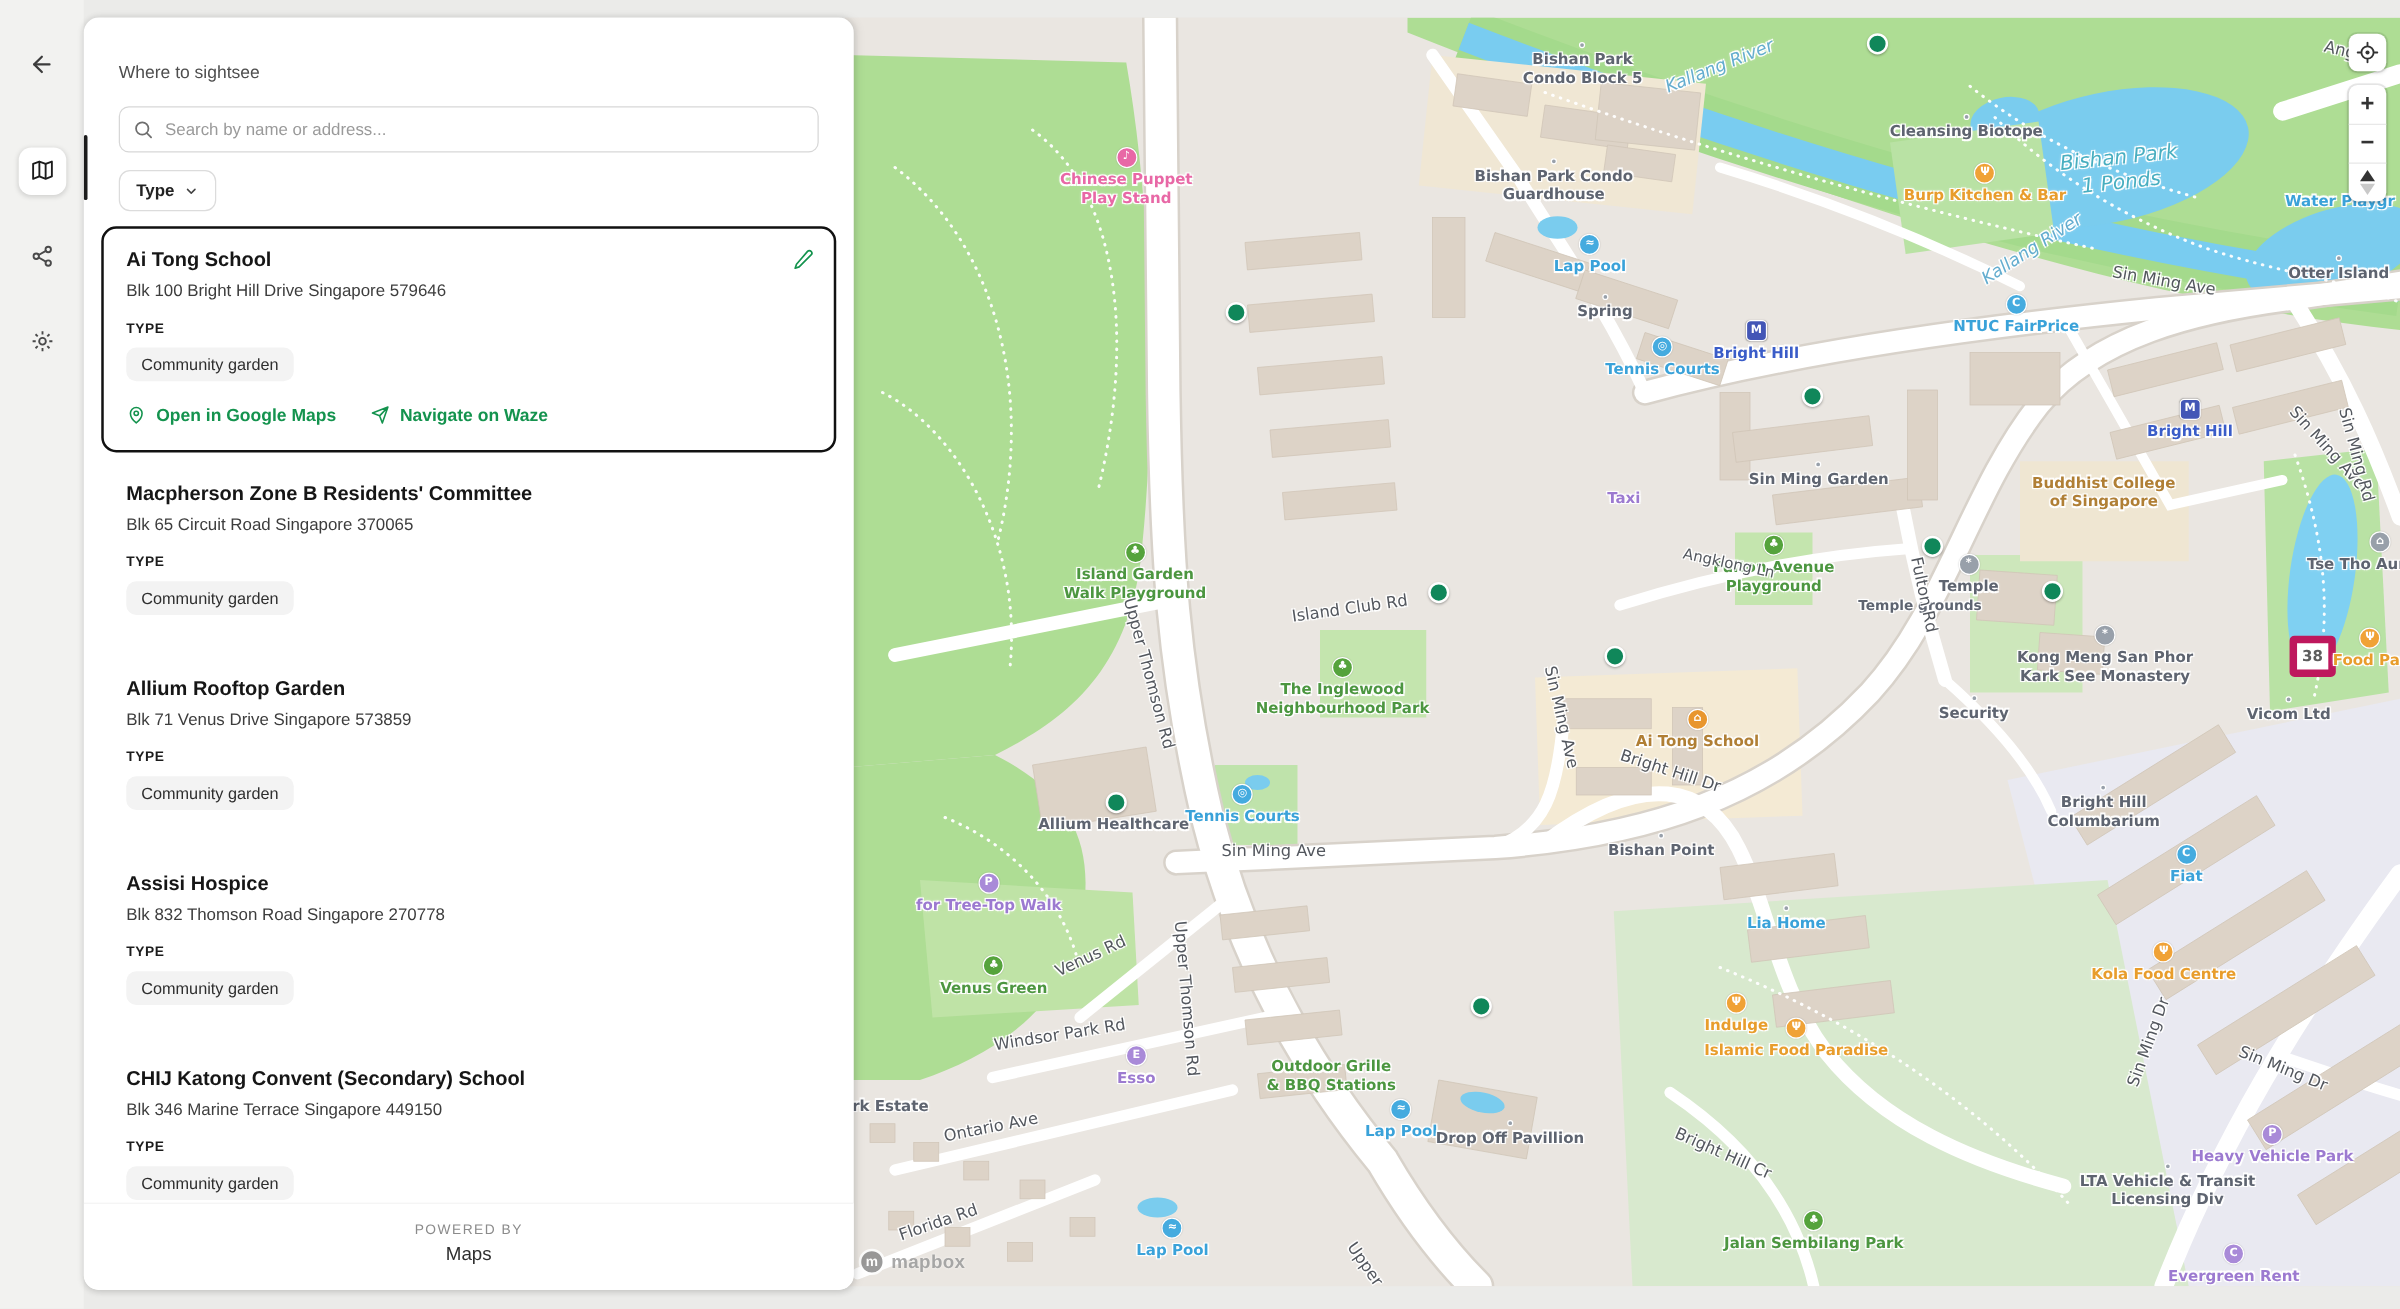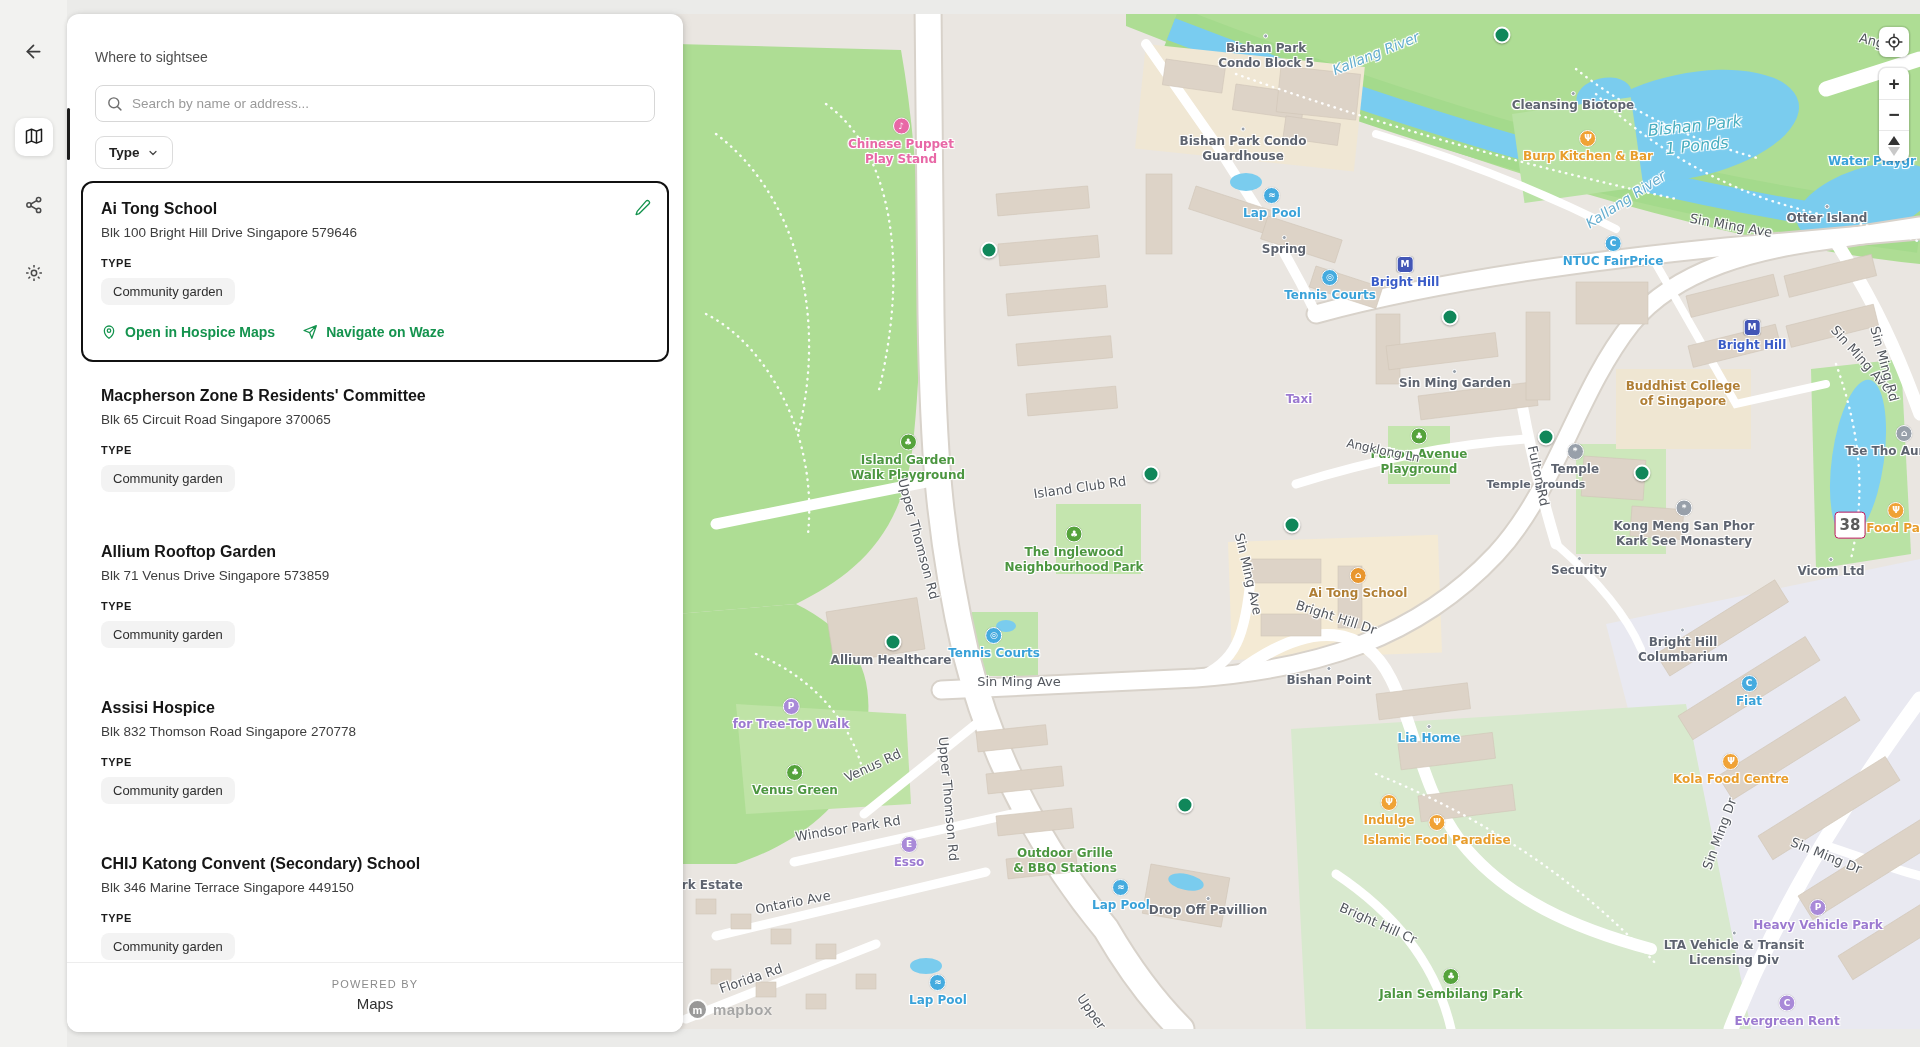--- a/index.html
+++ b/index.html
@@ -69,22 +69,22 @@
   .lbl-road   { color:#53575e; font-weight:400; }
   .lbl-green  { color:#4c9640; }
   .lbl-blue   { color:#3aa2d9; }
   .lbl-orange { color:#e89d2c; }
   .lbl-brown  { color:#b07f35; }
   .lbl-purple { color:#9c7ad0; }
   .lbl-pink   { color:#e868a6; }
   .lbl-water  { color:#64adcf; font-style:italic; font-weight:400; }
   .lbl-lake   { color:#48aec0; font-style:italic; font-weight:400; }
   .lbl-mrt    { color:#3a5cc8; font-weight:700; }
-  .lbl-shield .shield-box { background:#fff; border:1px solid #be185d; border-radius:4px;
-               color:#5c5c5c; font-size:15px; font-weight:700; padding:3px 4px; }
+  .lbl-shield .shield-box { background:#fff; border:6px solid #be185d; border-radius:4px;
+               color:#5c5c5c; font-size:12px; font-weight:700; padding:3px 4px; }
   .poi-ico { width:17px; height:17px; border-radius:50%; display:flex; align-items:center;
              justify-content:center; color:#fff; font-size:9px; font-weight:700;
              border:1.5px solid #fff; box-shadow:0 0 1px rgba(0,0,0,.25); text-shadow:none; }
   .poi-ico.sq { border-radius:4px; }
   .poi-dot { width:5px; height:5px; border-radius:50%; background:#98a0aa; border:1px solid #fff; }
   .site-marker { position:absolute; width:17px; height:17px; border-radius:50%; background:#10875a;
                  border:2.5px solid #fff; box-shadow:0 1px 2px rgba(0,0,0,.3);
                  transform:translate(-50%,-50%); }
 
   
@@ -178,21 +178,21 @@
       </span>
       <div class="place-addr">Blk 100 Bright Hill Drive Singapore 579646</div>
       <div class="type-label">TYPE</div>
       <span class="type-pill">Community garden</span>
       <div class="card-links">
         <a class="green-link">
           <svg width="16" height="16" viewBox="0 0 24 24" fill="none" stroke="#14934e" stroke-width="1.9" stroke-linecap="round" stroke-linejoin="round">
               <path d="M12 21.5S5 16.2 5 10a7 7 0 1 1 14 0c0 6.2-7 11.5-7 11.5z"></path>
               <circle cx="12" cy="10" r="2.6"></circle>
             </svg>
-          <span>Open in Hospice Maps</span>
+          <span>Open in Google Maps</span>
         </a>
         <a class="green-link">
           <svg width="16" height="16" viewBox="0 0 24 24" fill="none" stroke="#14934e" stroke-width="1.9" stroke-linecap="round" stroke-linejoin="round">
               <path d="M21.5 2.5L11.5 13M21.5 2.5L14.8 21.5l-3.3-8.5L3 9.7z"></path>
             </svg>
           <span>Navigate on Waze</span>
         </a>
       </div>
     </div>
 
@@ -366,21 +366,21 @@
   <div class="map-overlay" id="map-overlay">
       <div class="map-label lbl-gray" style="left: 590px; top: 38px;"><div class="poi-dot"></div><div>Bishan Park
 Condo Block 5</div></div>
       <div class="map-label lbl-water" style="left: 700px; top: 40px; font-size: 14px; transform: translate(-50%, -50%) rotate(-22deg);"><div>Kallang River</div></div>
       <div class="map-label lbl-water" style="left: 950px; top: 186px; font-size: 14px; transform: translate(-50%, -50%) rotate(-33deg);"><div>Kallang River</div></div>
       <div class="map-label lbl-gray" style="left: 897px; top: 88px;"><div class="poi-dot"></div><div>Cleansing Biotope</div></div>
       <div class="map-label lbl-orange" style="left: 912px; top: 133px;"><div class="poi-ico" style="background: rgb(240, 162, 54);">Ψ</div><div>Burp Kitchen &amp; Bar</div></div>
       <div class="map-label lbl-lake" style="left: 1020px; top: 122px; font-size: 16px; transform: translate(-50%, -50%) rotate(-6deg);"><div>Bishan Park
 1 Ponds</div></div>
       <div class="map-label lbl-blue" style="left: 1196px; top: 147px;"><div>Water Playgr</div></div>
-      <div class="map-label lbl-gray" style="left: 1151px; top: 201px;"><div class="poi-dot"></div><div>Otter Island</div></div>
+      <div class="map-label lbl-gray" style="left: 1195px; top: 201px;"><div class="poi-dot"></div><div>Otter Island</div></div>
       <div class="map-label lbl-road" style="left: 1207px; top: 30px; font-size: 13px; transform: translate(-50%, -50%) rotate(14deg);"><div>Ang Mo</div></div>
       <div class="map-label lbl-pink" style="left: 225px; top: 128px;"><div class="poi-ico" style="background: rgb(232, 104, 166);">♪</div><div>Chinese Puppet
 Play Stand</div></div>
       <div class="map-label lbl-gray" style="left: 567px; top: 131px;"><div class="poi-dot"></div><div>Bishan Park Condo
 Guardhouse</div></div>
       <div class="map-label lbl-blue" style="left: 596px; top: 190px;"><div class="poi-ico" style="background: rgb(69, 171, 223);">≈</div><div>Lap Pool</div></div>
       <div class="map-label lbl-gray" style="left: 608px; top: 232px; text-align: center;"><div class="poi-dot"></div><div>Spring</div></div>
       <div class="map-label lbl-blue" style="left: 654px; top: 272px;"><div class="poi-ico" style="background: rgb(69, 171, 223);">◎</div><div>Tennis Courts</div></div>
       <div class="map-label lbl-mrt" style="left: 729px; top: 259px;"><div class="poi-ico sq" style="background: rgb(67, 86, 182);">M</div><div>Bright Hill</div></div>
       <div class="map-label lbl-road" style="left: 1055px; top: 212px; font-size: 13px; transform: translate(-50%, -50%) rotate(10deg);"><div>Sin Ming Ave</div></div>

